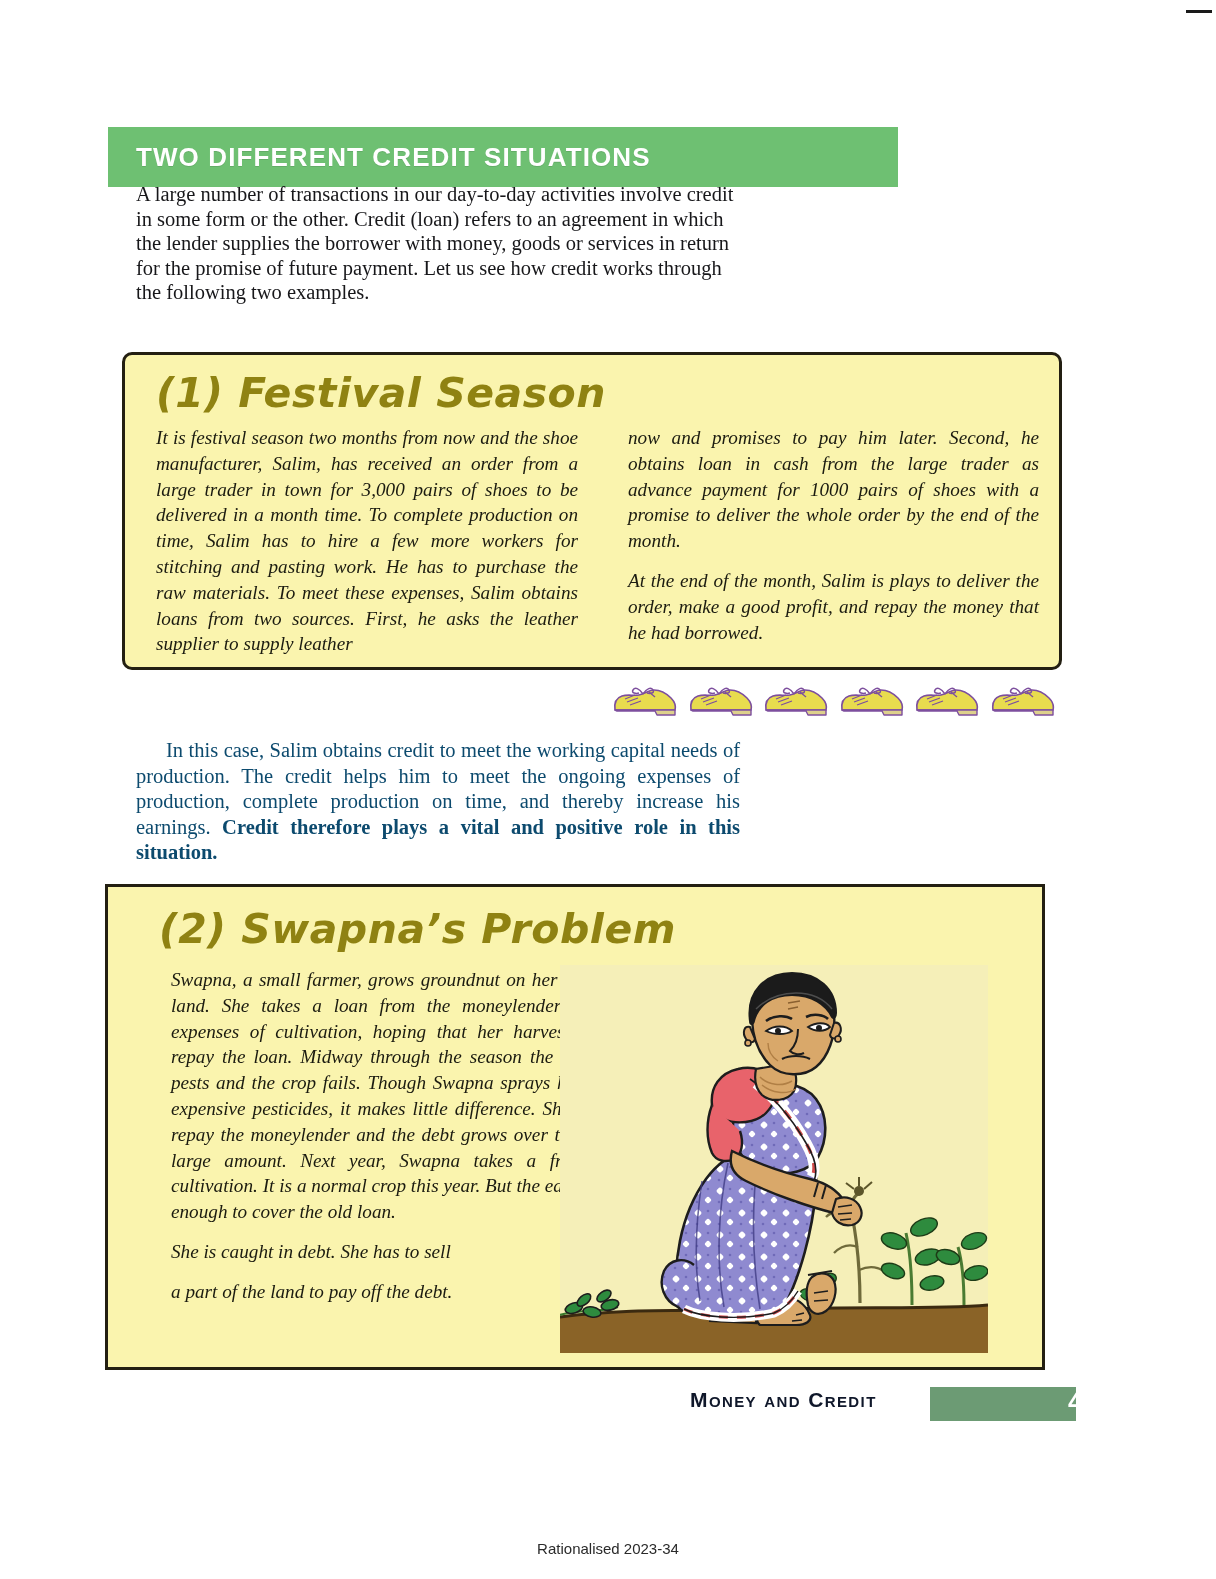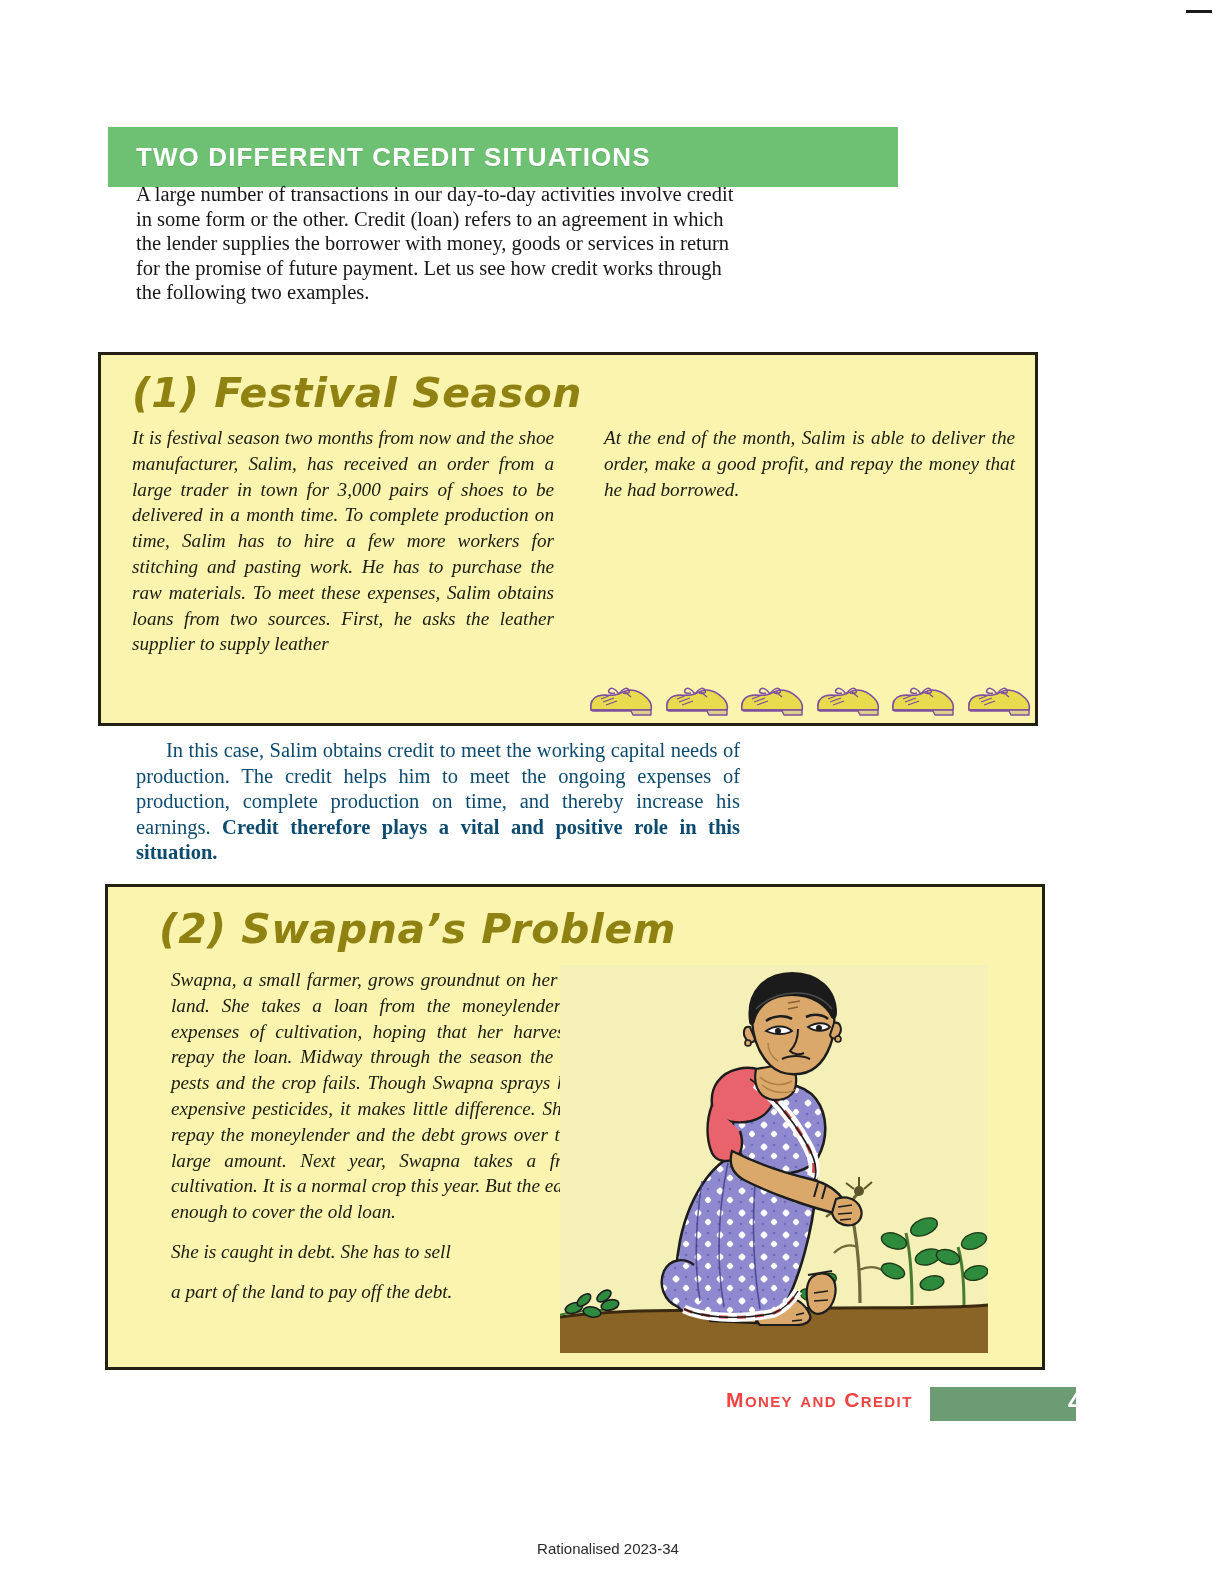--- a/index.html
+++ b/index.html
@@ -62,24 +62,25 @@
   }
 
   
   .case-box {
     position: absolute;
     background: #faf4ae;
     border: 3px solid #231f12;
     box-sizing: border-box;
   }
   #case-box-1 {
-    left: 98px;
+    left: 122px;
     top: 352px;
     width: 940px;
-    height: 374px;
+    height: 318px;
+    border-radius: 10px;
   }
   #case-box-2 {
     left: 105px;
     top: 884px;
     width: 940px;
     height: 486px;
   }
 
   .case-heading {
     font-family: "DejaVu Sans", "Liberation Sans", sans-serif;
@@ -178,28 +179,27 @@
     left: 930px;
     top: 1387px;
     width: 146px;
     height: 34px;
     background: #6c9b74;
   }
   .footer-chapter {
     position: absolute;
     left: 690px;
     top: 1388px;
-    color: #ef4444;
+    color: #0f172a;
     font-family: "Liberation Sans", "DejaVu Sans", sans-serif;
     font-weight: bold;
     font-size: 21px;
     font-variant: small-caps;
     letter-spacing: 1.4px;
     white-space: nowrap;
-    margin-left: 36px;
   }
   .footer-pageno {
     position: absolute;
     left: 1068px;
     top: 1387px;
     color: #ffffff;
     font-family: "Liberation Sans", "DejaVu Sans", sans-serif;
     font-weight: bold;
     font-size: 27px;
     white-space: nowrap;
@@ -230,21 +230,22 @@
 
   <div class="case-box" id="case-box-1">
 
     <div class="case-heading">(1) Festival Season</div>
 
     <div class="case-body" id="case1-col-left">
       <p>It is festival season two months from now and the shoe manufacturer, Salim, has received an order from a large trader in town for 3,000 pairs of shoes to be delivered in a month time. To complete production on time, Salim has to hire a few more workers for stitching and pasting work. He has to purchase the raw materials. To meet these expenses, Salim obtains loans from two sources. First, he asks the leather supplier to supply leather</p>
     </div>
 
     <div class="case-body" id="case1-col-right">
-      <p>At the end of the month, Salim is able to deliver the order, make a good profit, and repay the money that he had borrowed.</p>
+      <p>now and promises to pay him later. Second, he obtains loan in cash from the large trader as advance payment for 1000 pairs of shoes with a promise to deliver the whole order by the end of the month.</p>
+      <p>At the end of the month, Salim is plays to deliver the order, make a good profit, and repay the money that he had borrowed.</p>
     </div>
 
     <div class="shoe-row">
       <svg class="shoe" viewBox="0 0 72 44">
         <path d="M6 33 C5 26 7 21 13 19 C19 17 24 19 30 18 C36 17 40 13 45 13 C52 13 58 17 62 21 C66 25 67 29 66 33 Z" fill="#e8dc4e" stroke="#7d4f9e" stroke-width="1.6" stroke-linejoin="round"></path>
         <path d="M6 33 L66 33 L66 38 L48 38 L46 34 L8 34 Z" fill="#ddd08c" stroke="#7d4f9e" stroke-width="1.4" stroke-linejoin="round"></path>
         <path d="M16 22 L26 18 M18 25 L29 21 M21 28 L32 24" stroke="#7d4f9e" stroke-width="1.2" fill="none"></path>
         <path d="M34 17 C30 11 26 10 24 13 C22 16 27 17 30 16 M34 17 C38 11 42 10 44 13 C46 16 41 17 38 16" stroke="#7d4f9e" stroke-width="1.5" fill="none"></path>
         <path d="M40 15 L46 20" stroke="#7d4f9e" stroke-width="1.3" fill="none"></path>
       </svg>

